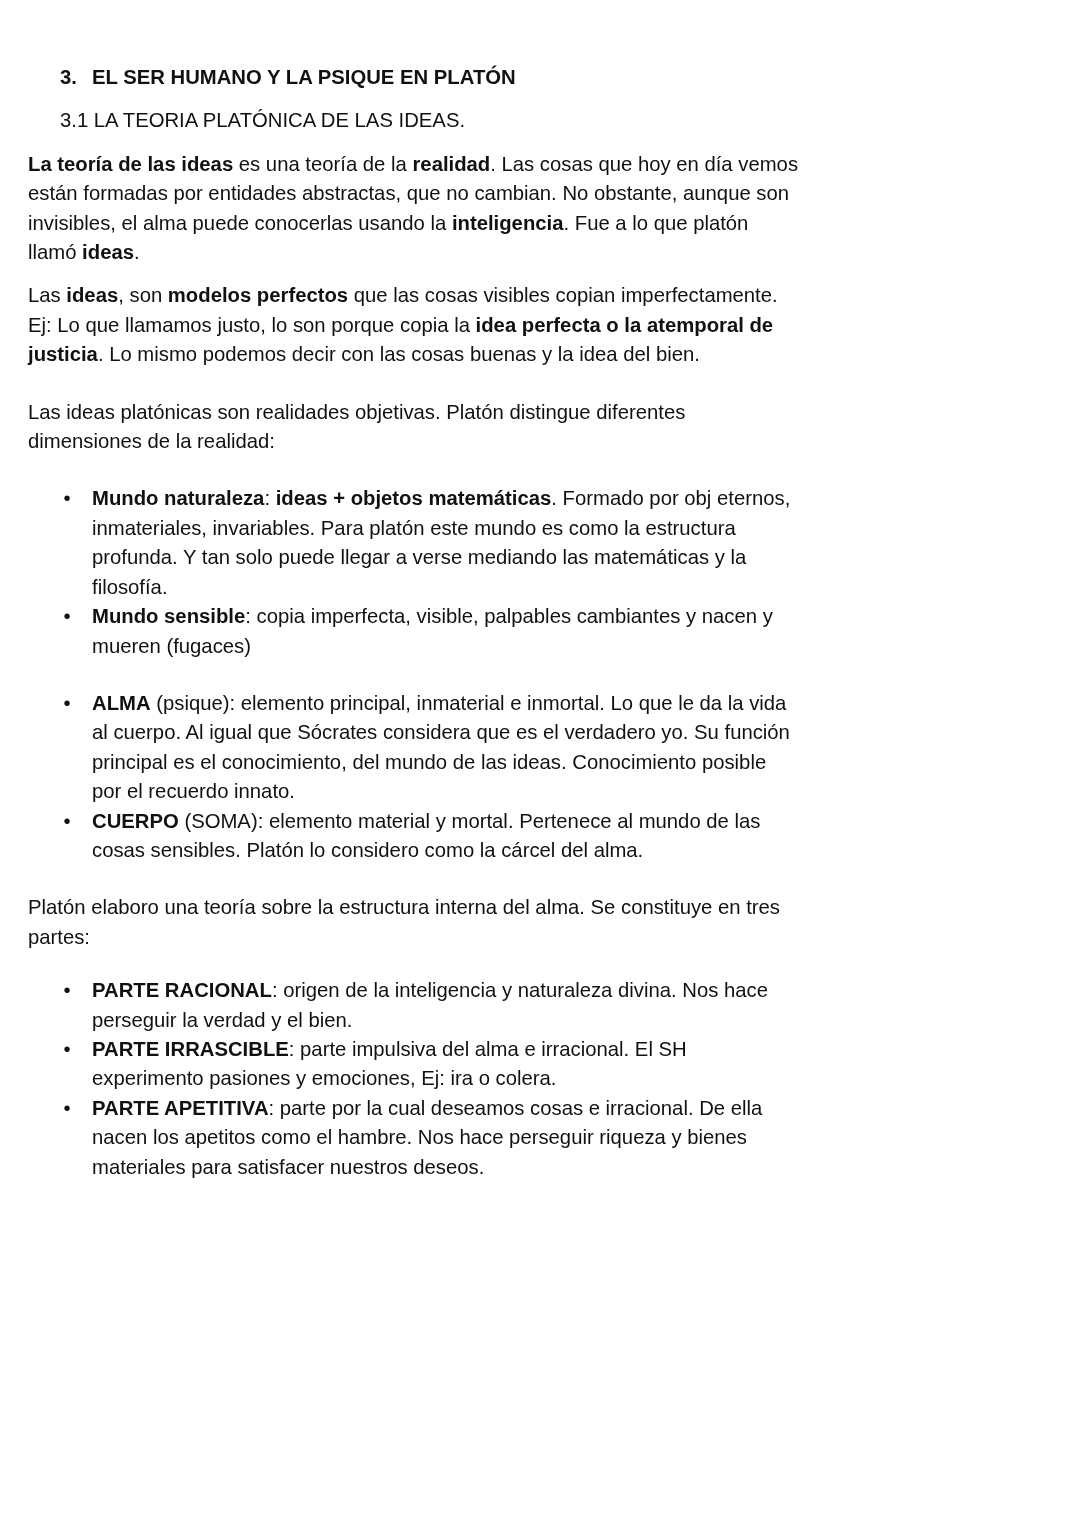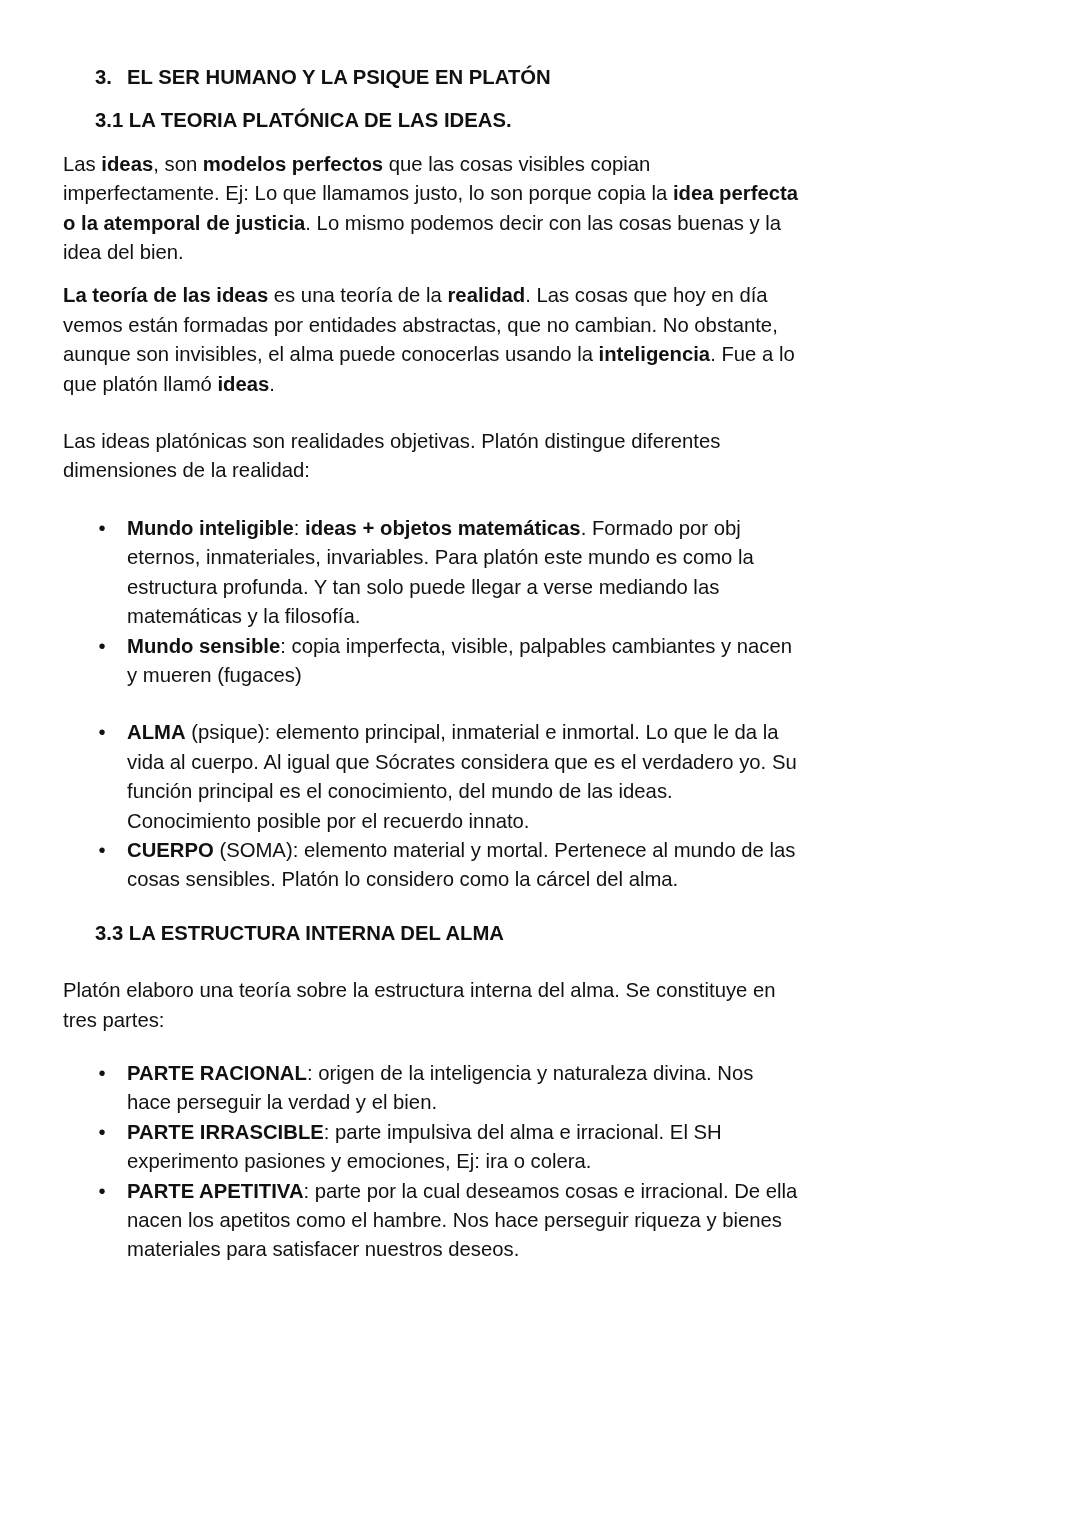--- a/index.html
+++ b/index.html
@@ -3,70 +3,69 @@
 <meta charset="utf-8">
 <style>
   html, body { margin: 0; padding: 0; background: #ffffff; }
   body {
     width: 1080px; height: 1527px; overflow: hidden;
     font-family: "Liberation Sans", sans-serif;
     color: #111111;
     font-size: 20.3px;
     line-height: 29.4px;
   }
-  .page { position: relative; padding: 63px 60px 0 63px; box-sizing: border-box; width: 860px; }
+  .page { position: relative; padding: 63px 60px 0 28px; box-sizing: border-box; width: 860px; }
   .h1 { font-weight: bold; margin: 0 0 14px 32px; font-size: 20.3px; }
   .h1 .num { display: inline-block; width: 32px; }
-  .h2 { margin: 0 0 14px 32px; font-weight: bold; }
+  .h2 { margin: 0 0 14px 32px; }
   p { margin: 0 0 14px 0; }
   ul { margin: 0 0 14px 0; padding: 0; list-style: none; }
   li { position: relative; padding-left: 64px; margin: 0; }
   li .bullet {
     position: absolute; left: 33px; top: 0; width: 12px; text-align: center;
   }
   b { font-weight: bold; }
   .gap-large { margin-bottom: 24px; margin-top: 28px; }
 </style>
 </head>
 <body>
 
 <div class="page">
 
   <div class="h1">
     <span class="num">3.</span><span>EL SER HUMANO Y LA PSIQUE EN PLATÓN</span>
   </div>
 
   <div class="h2">3.1 LA TEORIA PLATÓNICA DE LAS IDEAS.</div>
 
+  <p><b>La teoría de las ideas</b><span> es una teoría de la </span><b>realidad</b><span>. Las cosas que hoy en día vemos están formadas por entidades abstractas, que no cambian. No obstante, aunque son invisibles, el alma puede conocerlas usando la </span><b>inteligencia</b><span>. Fue a lo que platón llamó </span><b>ideas</b><span>.</span></p>
+
   <p><span>Las </span><b>ideas</b><span>, son </span><b>modelos perfectos</b><span> que las cosas visibles copian imperfectamente. Ej: Lo que llamamos justo, lo son porque copia la </span><b>idea perfecta o la atemporal de justicia</b><span>. Lo mismo podemos decir con las cosas buenas y la idea del bien.</span></p>
-
-  <p><b>La teoría de las ideas</b><span> es una teoría de la </span><b>realidad</b><span>. Las cosas que hoy en día vemos están formadas por entidades abstractas, que no cambian. No obstante, aunque son invisibles, el alma puede conocerlas usando la </span><b>inteligencia</b><span>. Fue a lo que platón llamó </span><b>ideas</b><span>.</span></p>
 
   <p class="gap-large">Las ideas platónicas son realidades objetivas. Platón distingue diferentes dimensiones de la realidad:</p>
 
   <ul class="gap-large">
     <li>
-      <span class="bullet">•</span><b>Mundo inteligible</b><span>: </span><b>ideas + objetos matemáticas</b><span>. Formado por obj eternos, inmateriales, invariables. Para platón este mundo es como la estructura profunda. Y tan solo puede llegar a verse mediando las matemáticas y la filosofía.</span>
+      <span class="bullet">•</span><b>Mundo naturaleza</b><span>: </span><b>ideas + objetos matemáticas</b><span>. Formado por obj eternos, inmateriales, invariables. Para platón este mundo es como la estructura profunda. Y tan solo puede llegar a verse mediando las matemáticas y la filosofía.</span>
     </li>
     <li>
       <span class="bullet">•</span><b>Mundo sensible</b><span>: copia imperfecta, visible, palpables cambiantes y nacen y mueren (fugaces)</span>
     </li>
   </ul>
 
 
   <ul class="gap-large">
     <li>
       <span class="bullet">•</span><b>ALMA</b><span> (psique): elemento principal, inmaterial e inmortal. Lo que le da la vida al cuerpo. Al igual que Sócrates considera que es el verdadero yo. Su función principal es el conocimiento, del mundo de las ideas. Conocimiento posible por el recuerdo innato.</span>
     </li>
     <li>
       <span class="bullet">•</span><b>CUERPO</b><span> (SOMA): elemento material y mortal. Pertenece al mundo de las cosas sensibles. Platón lo considero como la cárcel del alma.</span>
     </li>
   </ul>
 
-  <div class="h2">3.3 LA ESTRUCTURA INTERNA DEL ALMA</div>
   <p class="gap-large">Platón elaboro una teoría sobre la estructura interna del alma. Se constituye en tres partes:</p>
 
   <ul>
     <li>
       <span class="bullet">•</span><b>PARTE RACIONAL</b><span>: origen de la inteligencia y naturaleza divina. Nos hace perseguir la verdad y el bien.</span>
     </li>
     <li>
       <span class="bullet">•</span><b>PARTE IRRASCIBLE</b><span>: parte impulsiva del alma e irracional. El SH experimento pasiones y emociones, Ej: ira o colera.</span>
     </li>
     <li>

